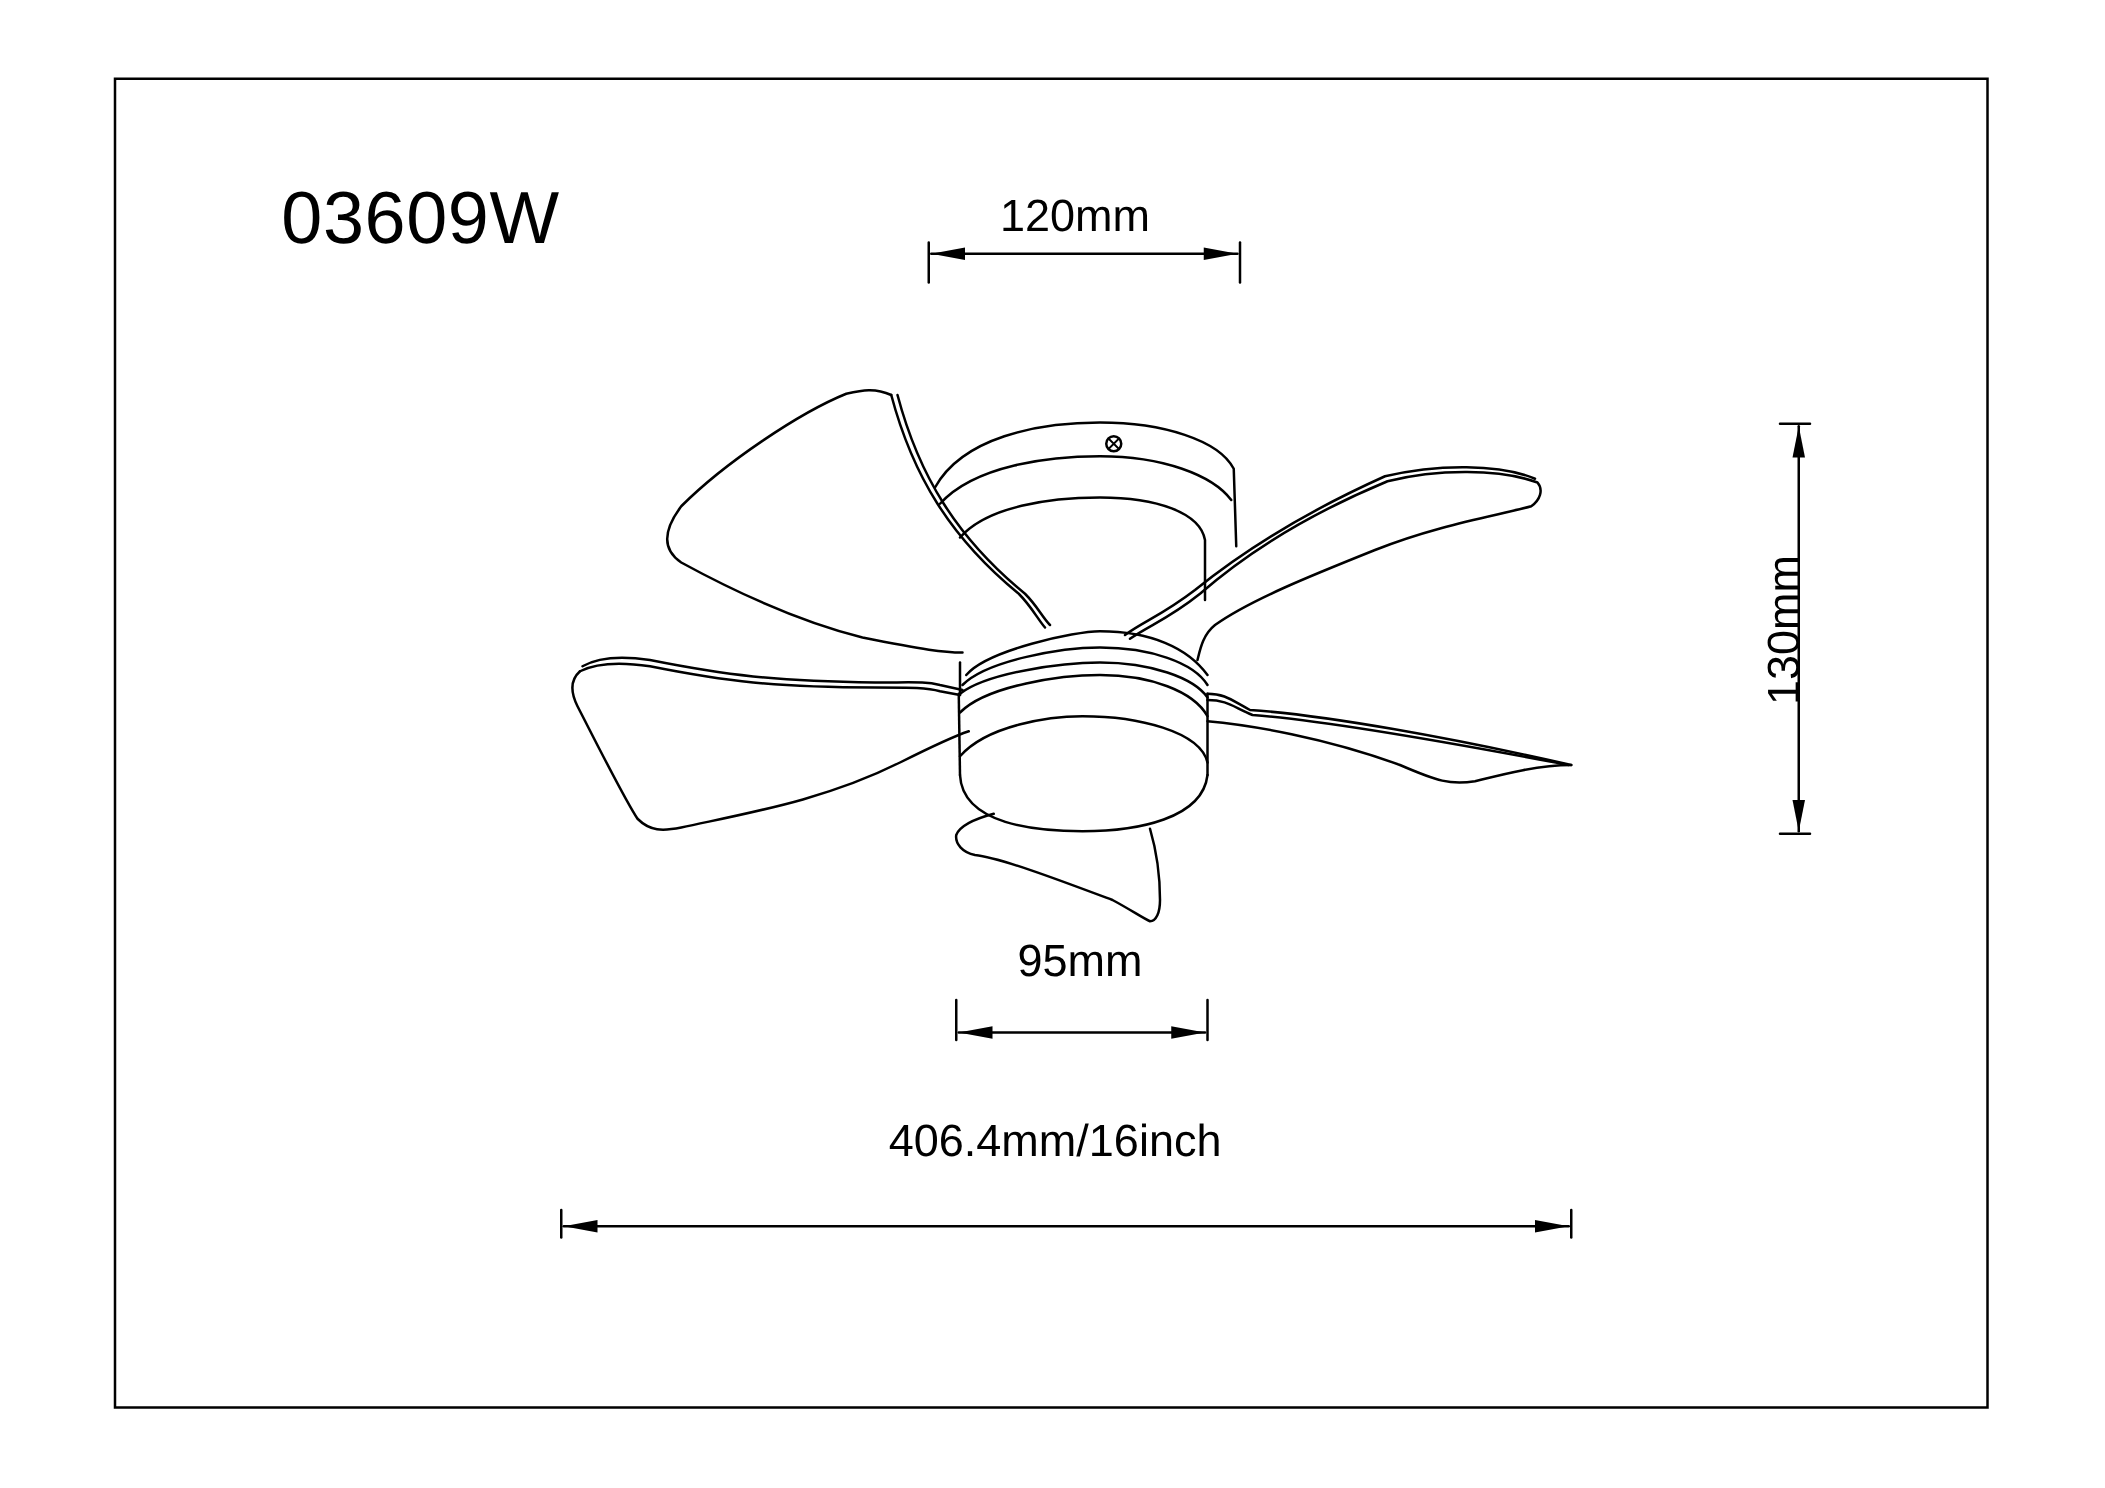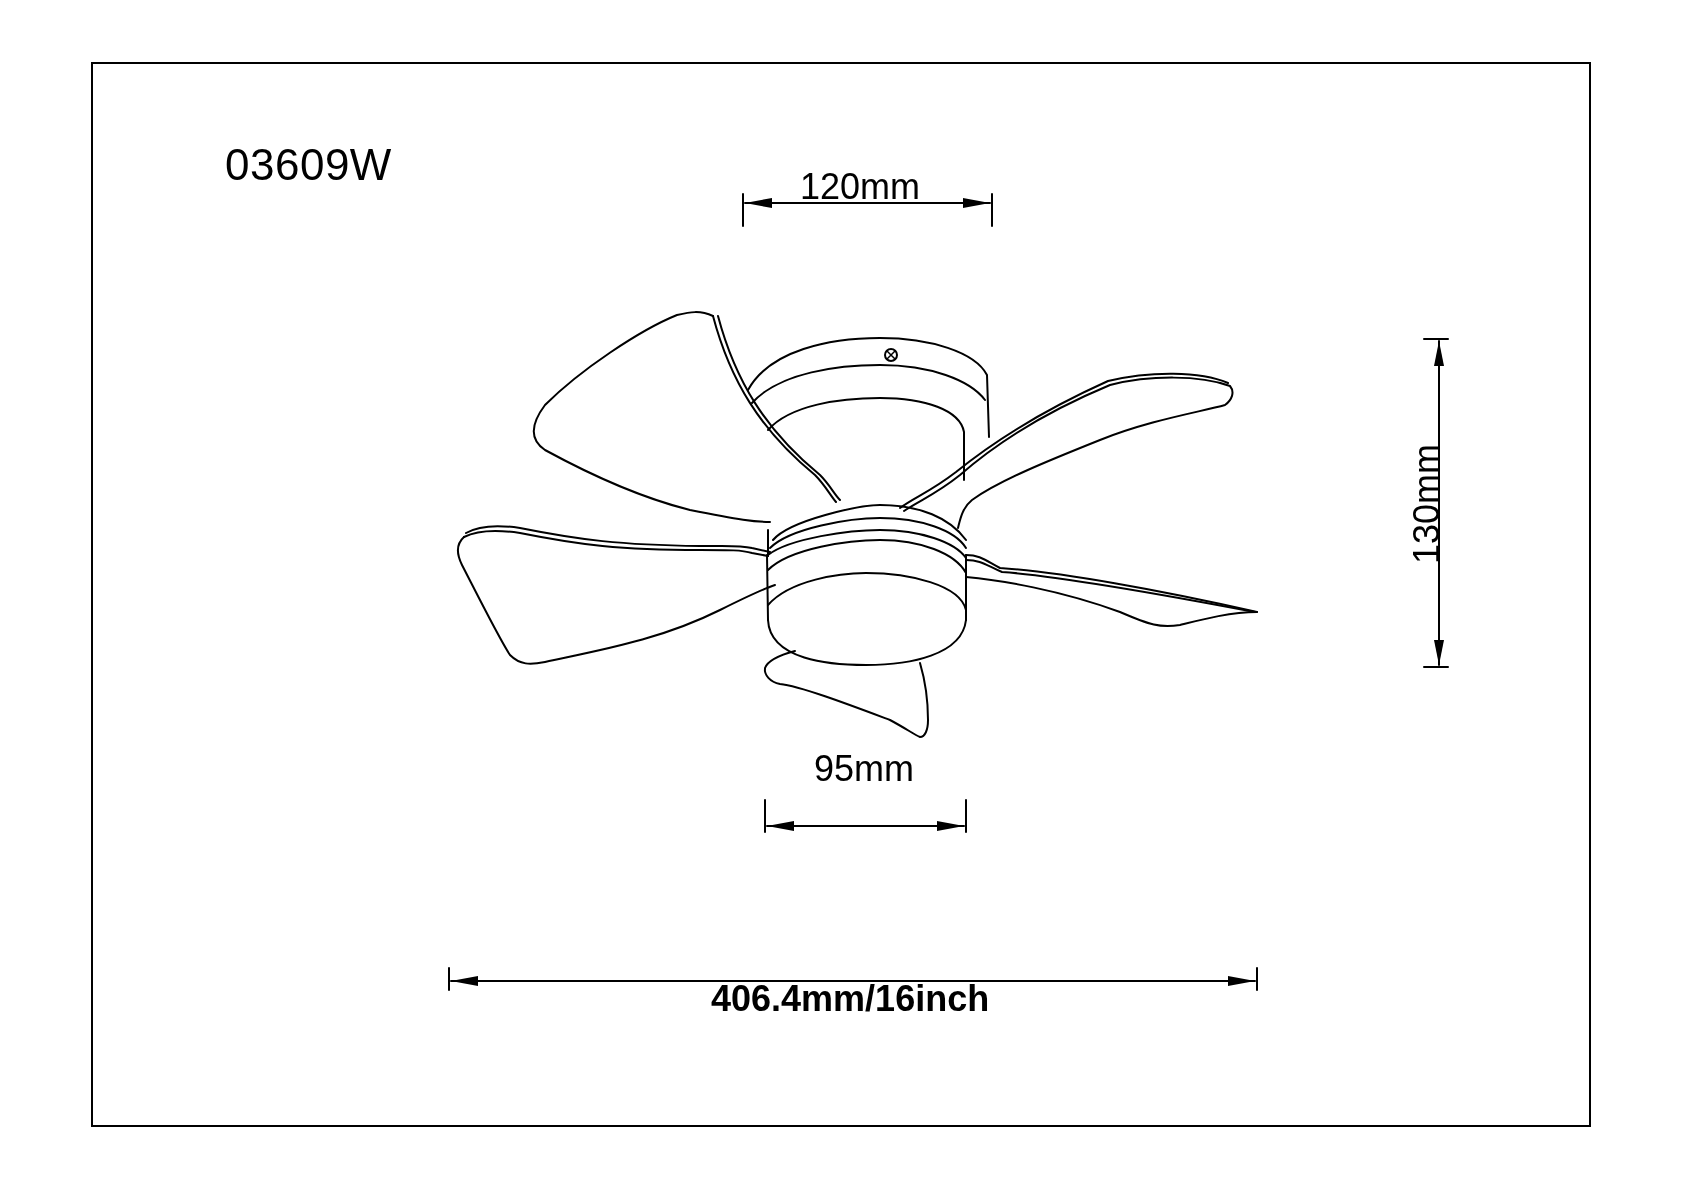--- a/index.html
+++ b/index.html
@@ -1,18 +1,18 @@
 <!DOCTYPE html>
 <html><head>
 <meta charset="utf-8">
 <style>
   html, body { margin: 0; padding: 0; background: #ffffff; }
   body { width: 1684px; height: 1190px; position: relative; overflow: hidden; font-family: "Liberation Sans", sans-serif; }
   .frame { position: absolute; left: 91px; top: 62px; width: 1500px; height: 1065px; border: 2px solid #000; box-sizing: border-box; }
-  .model { position: absolute; left: 225px; top: 140px; font-size: 44px; color: #000; letter-spacing: 0.5px; }
+  .model { position: absolute; left: 225px; top: 140px; font-size: 59px; color: #000; letter-spacing: 0.5px; }
   .dim-label { position: absolute; font-size: 36px; color: #000; white-space: nowrap; }
   svg.drawing { position: absolute; left: 0; top: 0; }
   .vertical-label { position: absolute; left: 1427px; top: 503px; font-size: 36px; transform: rotate(-90deg); transform-origin: center center; width: 160px; margin-left: -80px; margin-top: -20px; text-align: center; }
 </style>
 </head>
 <body>
 
 <div class="frame"></div>
 
 <div class="model">03609W</div>
@@ -92,16 +92,16 @@
     <line x1="966" y1="555" x2="966" y2="620"></line>
     <path d="M768,620 C770,660 830,665 866,665 C910,665 962,655 966,620"></path>
     <path d="M768,605 C790,580 840,573 866,573 C910,573 960,585 966,610"></path>
   </g>
 
   <g>
     <path d="M795,651 C780,655 768,660 765,668 C764,675 770,682 780,684 C800,686 850,705 890,720 C905,728 915,735 920,737 C925,737 928,730 928,720 C928,700 925,680 920,663"></path>
   </g>
 </svg>
 
-<div class="dim-label" style="left:800px; top:166px;">120mm</div>
+<div class="dim-label" style="left:800px; top:152px;">120mm</div>
 <div class="vertical-label">130mm</div>
 <div class="dim-label" style="left:814px; top:748px;">95mm</div>
-<div class="dim-label" style="left:711px; top:978px;font-weight:bold;">406.4mm/16inch</div>
+<div class="dim-label" style="left:711px; top:892px;">406.4mm/16inch</div>
 
 </body></html>

